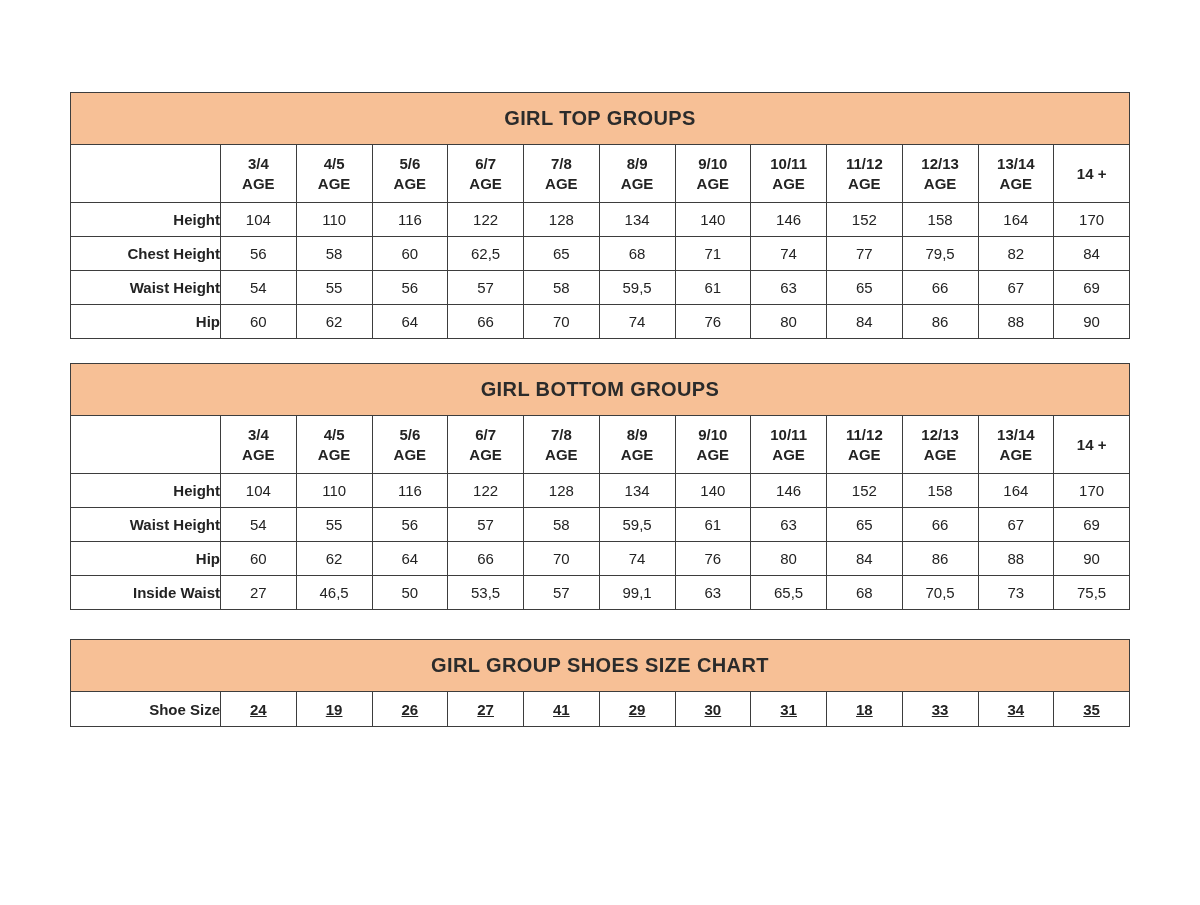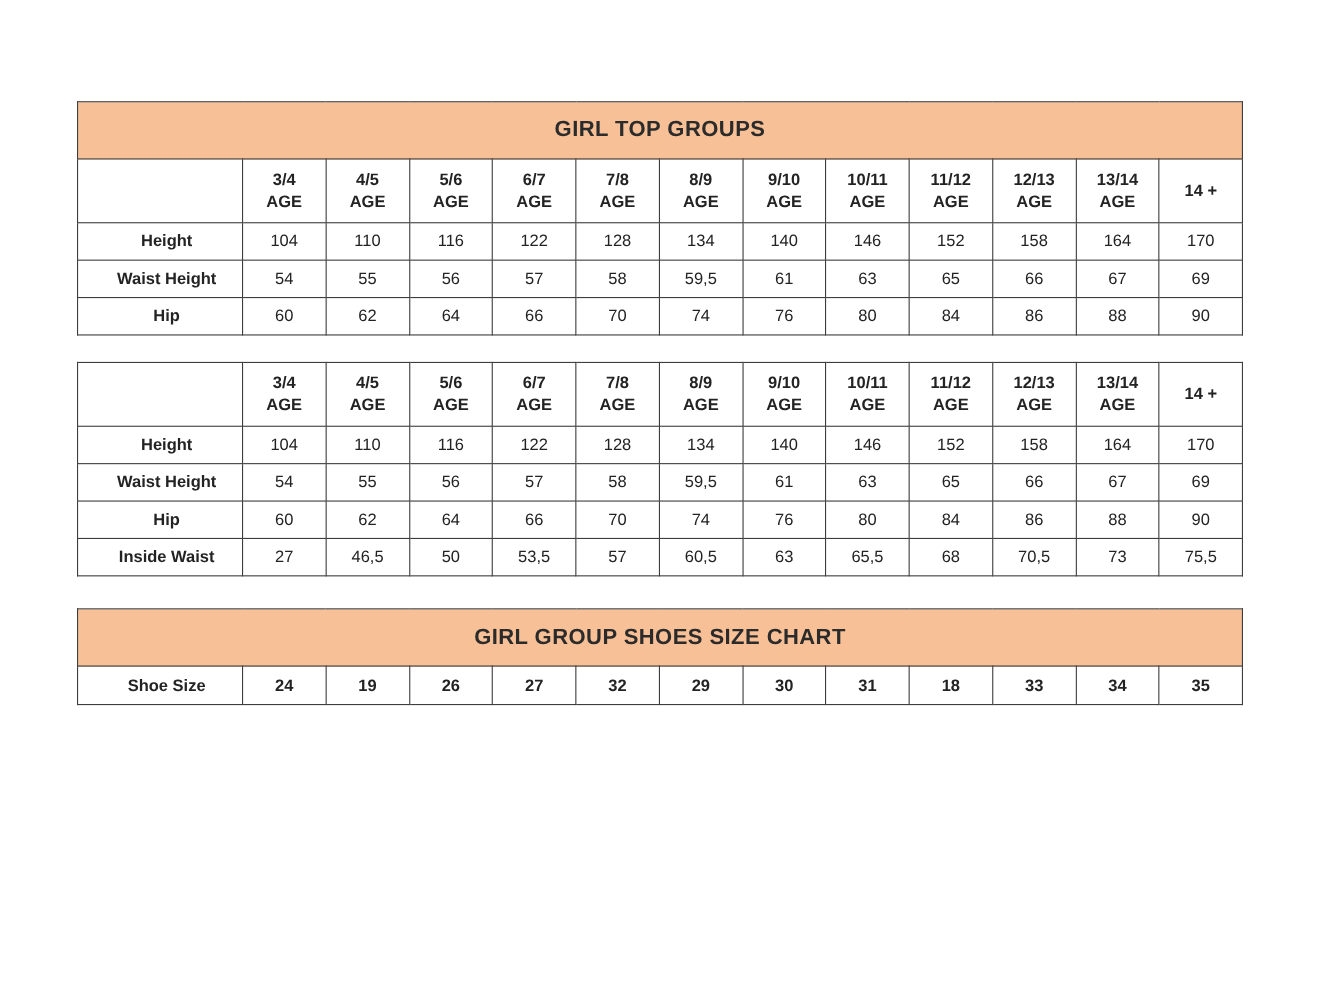--- a/index.html
+++ b/index.html
@@ -49,27 +49,27 @@
   .col-header {
     height: 57px;
     font-weight: bold;
     white-space: pre-line;
     line-height: 1.3;
   }
   .corner-cell { background: #ffffff; }
 
   tbody tr { height: 34px; }
   .row-label {
-    text-align: center;
+    text-align: right;
     padding-left: 12px;
     font-weight: bold;
     white-space: nowrap;
   }
   td.data-cell { font-weight: normal; }
-  td.data-cell.bold { font-weight: bold; }
+  td.data-cell.bold { font-weight: bold; text-decoration: underline; }
 
   .shoes tbody tr:first-child  { height: 64px; }
   .shoes tbody tr:last-child   { height: 35px; }
 </style>
 </head>
 <body>
 
 <div class="page">
 
   <section class="size-table">
@@ -130,20 +130,35 @@
             <td class="data-cell">128</td>
             <td class="data-cell">134</td>
             <td class="data-cell">140</td>
             <td class="data-cell">146</td>
             <td class="data-cell">152</td>
             <td class="data-cell">158</td>
             <td class="data-cell">164</td>
             <td class="data-cell">170</td>
           </tr>
           <tr>
+            <th class="row-label">Chest Height</th>
+            <td class="data-cell">56</td>
+            <td class="data-cell">58</td>
+            <td class="data-cell">60</td>
+            <td class="data-cell">62,5</td>
+            <td class="data-cell">65</td>
+            <td class="data-cell">68</td>
+            <td class="data-cell">71</td>
+            <td class="data-cell">74</td>
+            <td class="data-cell">77</td>
+            <td class="data-cell">79,5</td>
+            <td class="data-cell">82</td>
+            <td class="data-cell">84</td>
+          </tr>
+          <tr>
             <th class="row-label">Waist Height</th>
             <td class="data-cell">54</td>
             <td class="data-cell">55</td>
             <td class="data-cell">56</td>
             <td class="data-cell">57</td>
             <td class="data-cell">58</td>
             <td class="data-cell">59,5</td>
             <td class="data-cell">61</td>
             <td class="data-cell">63</td>
             <td class="data-cell">65</td>
@@ -181,20 +196,23 @@
           <col>
           <col>
           <col>
           <col>
           <col>
           <col>
           <col>
           <col>
       </colgroup>
       <thead>
+        <tr>
+          <th class="title-cell" colspan="13">GIRL BOTTOM GROUPS</th>
+        </tr>
         <tr class="header-row">
             <th class="corner-cell"></th>
             <th class="col-header">3/4
 AGE</th>
             <th class="col-header">4/5
 AGE</th>
             <th class="col-header">5/6
 AGE</th>
             <th class="col-header">6/7
 AGE</th>
@@ -261,21 +279,21 @@
             <td class="data-cell">88</td>
             <td class="data-cell">90</td>
           </tr>
           <tr>
             <th class="row-label">Inside Waist</th>
             <td class="data-cell">27</td>
             <td class="data-cell">46,5</td>
             <td class="data-cell">50</td>
             <td class="data-cell">53,5</td>
             <td class="data-cell">57</td>
-            <td class="data-cell">60,5</td>
+            <td class="data-cell">99,1</td>
             <td class="data-cell">63</td>
             <td class="data-cell">65,5</td>
             <td class="data-cell">68</td>
             <td class="data-cell">70,5</td>
             <td class="data-cell">73</td>
             <td class="data-cell">75,5</td>
           </tr>
         </tbody>
     </table>
   </section>
@@ -303,21 +321,21 @@
         </tr>
 
       </thead>
       <tbody>
           <tr>
             <th class="row-label">Shoe Size</th>
             <td class="data-cell bold">24</td>
             <td class="data-cell bold">19</td>
             <td class="data-cell bold">26</td>
             <td class="data-cell bold">27</td>
-            <td class="data-cell bold">32</td>
+            <td class="data-cell bold">41</td>
             <td class="data-cell bold">29</td>
             <td class="data-cell bold">30</td>
             <td class="data-cell bold">31</td>
             <td class="data-cell bold">18</td>
             <td class="data-cell bold">33</td>
             <td class="data-cell bold">34</td>
             <td class="data-cell bold">35</td>
           </tr>
         </tbody>
     </table>

